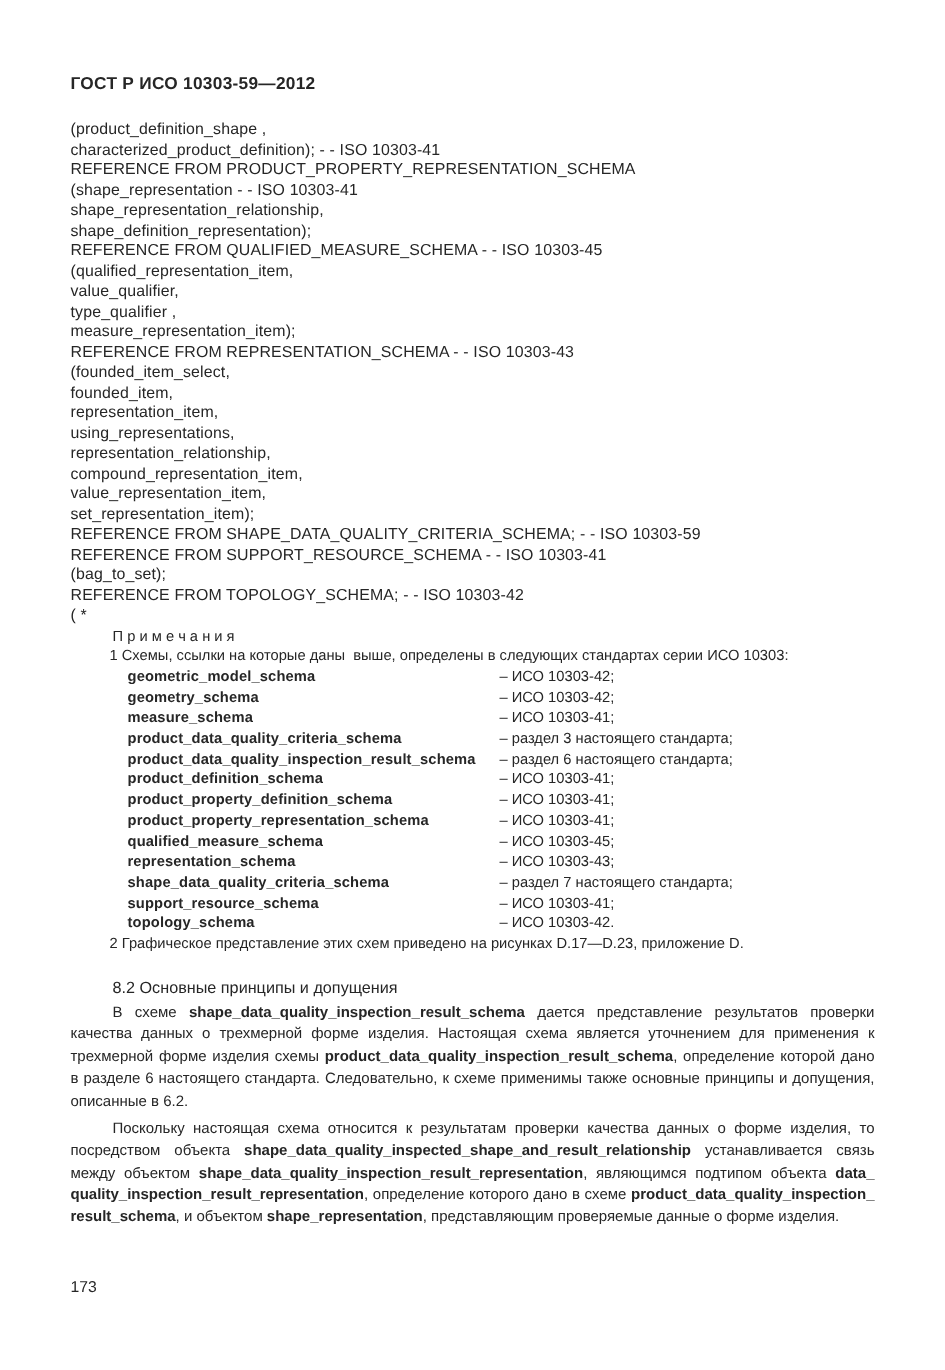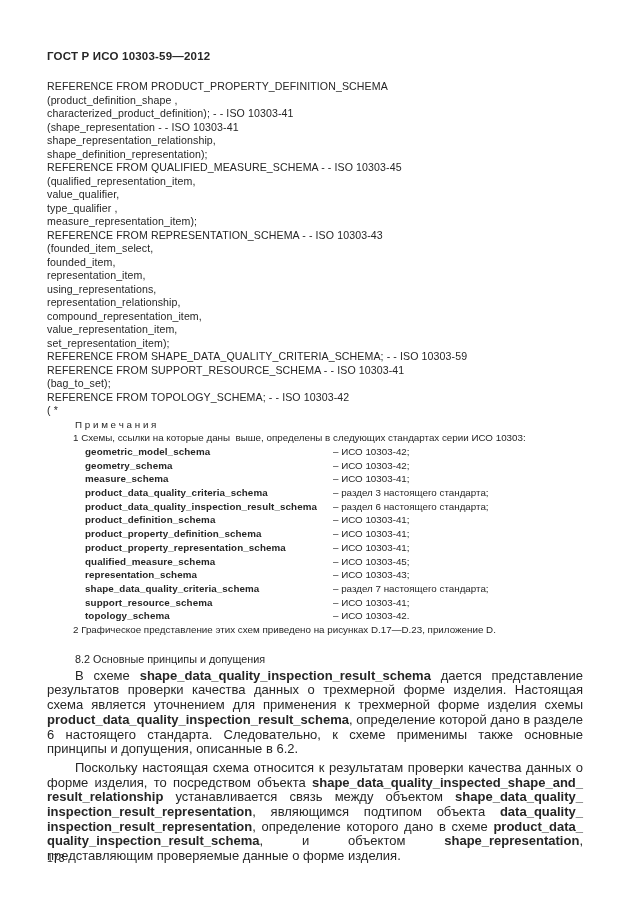--- a/index.html
+++ b/index.html
@@ -52,44 +52,44 @@
   }
   .schema-ref { flex: 1; }
   .section-heading {
     margin-top: 16px;
     margin-left: 28px;
     font-weight: normal;
     font-size: 10.8px;
   }
   .para {
     margin-top: 4px;
-    font-size: 13px;
+    font-size: 10px;
     line-height: 14.7px;
     text-align: justify;
     text-indent: 28px;
   }
   .para .b { font-weight: bold; }
   .page-number {
     position: absolute;
     left: 47px;
     bottom: 49px;
     font-size: 10.5px;
   }
 </style>
 </head>
 <body>
 
 <div class="page">
 
   <div class="doc-header">ГОСТ Р ИСО 10303-59—2012</div>
 
   <div class="listing">
-      <div>REFERENCE FROM PRODUCT_PROPERTY_DEFINITION_SCHEMA</div>
       <div>(product_definition_shape ,</div>
       <div>characterized_product_definition); - - ISO 10303-41</div>
+      <div>REFERENCE FROM PRODUCT_PROPERTY_REPRESENTATION_SCHEMA</div>
       <div>(shape_representation - - ISO 10303-41</div>
       <div>shape_representation_relationship,</div>
       <div>shape_definition_representation);</div>
       <div>REFERENCE FROM QUALIFIED_MEASURE_SCHEMA - - ISO 10303-45</div>
       <div>(qualified_representation_item,</div>
       <div>value_qualifier,</div>
       <div>type_qualifier ,</div>
       <div>measure_representation_item);</div>
       <div>REFERENCE FROM REPRESENTATION_SCHEMA - - ISO 10303-43</div>
       <div>(founded_item_select,</div>

